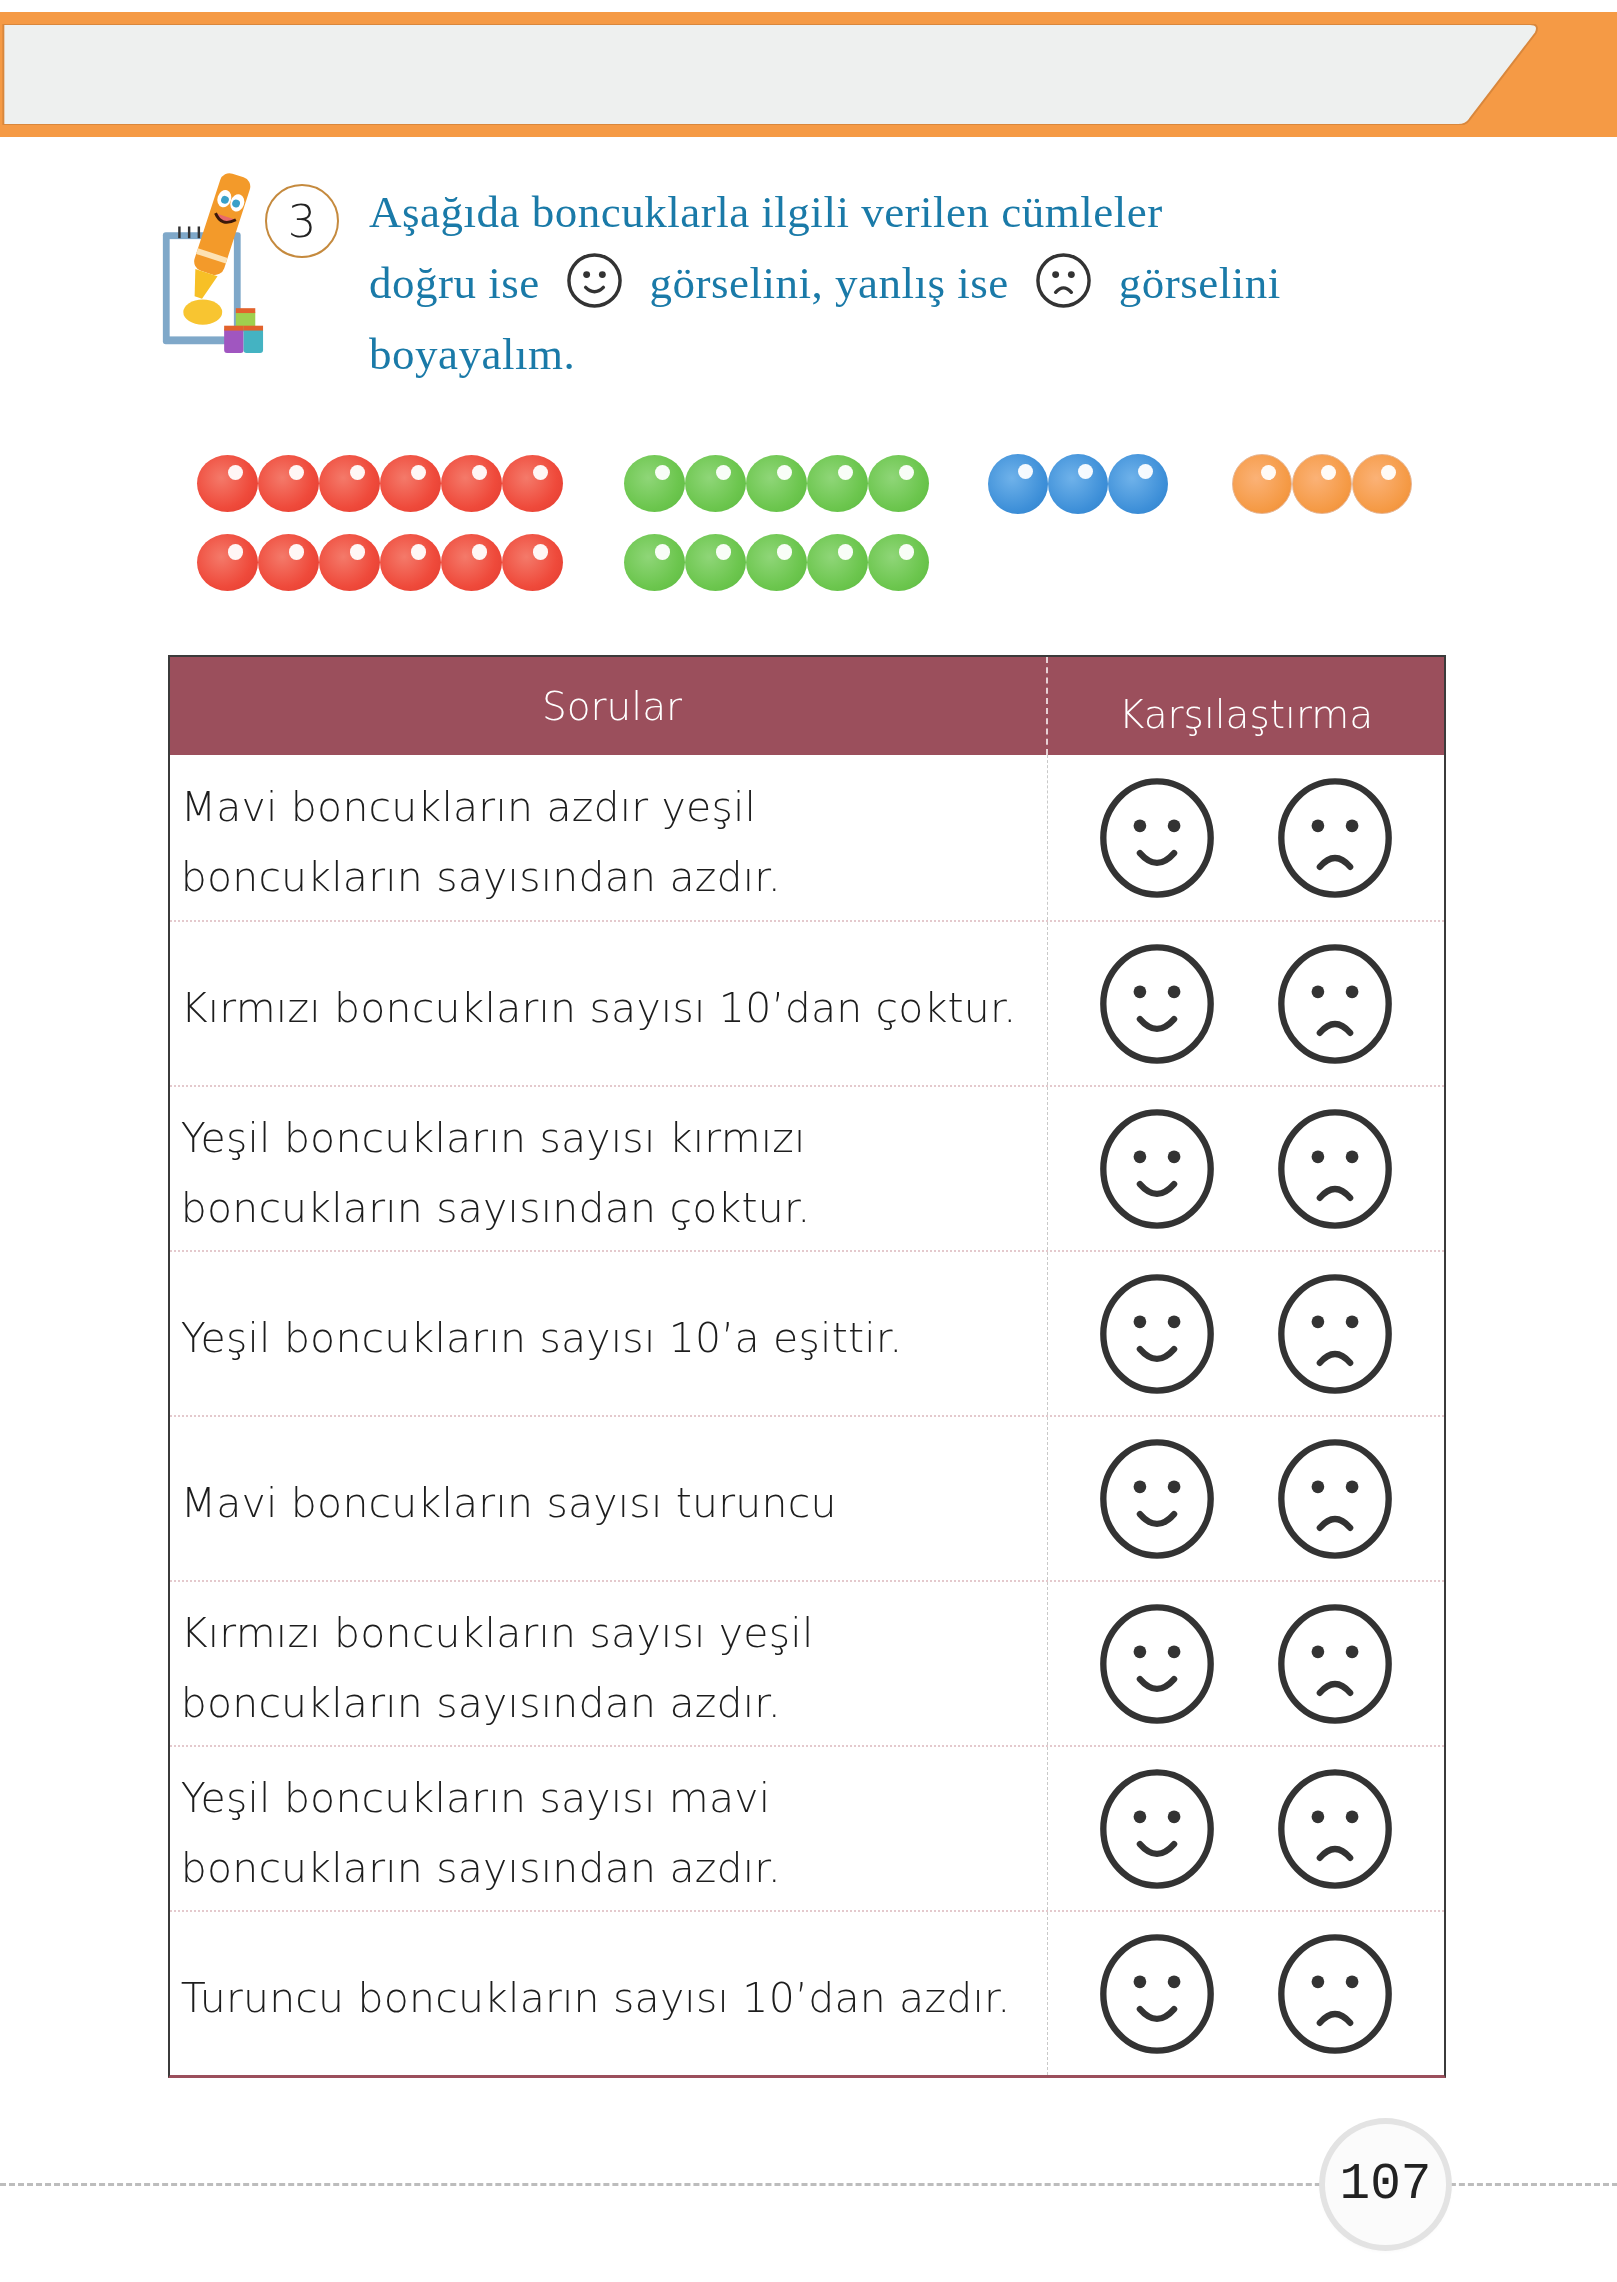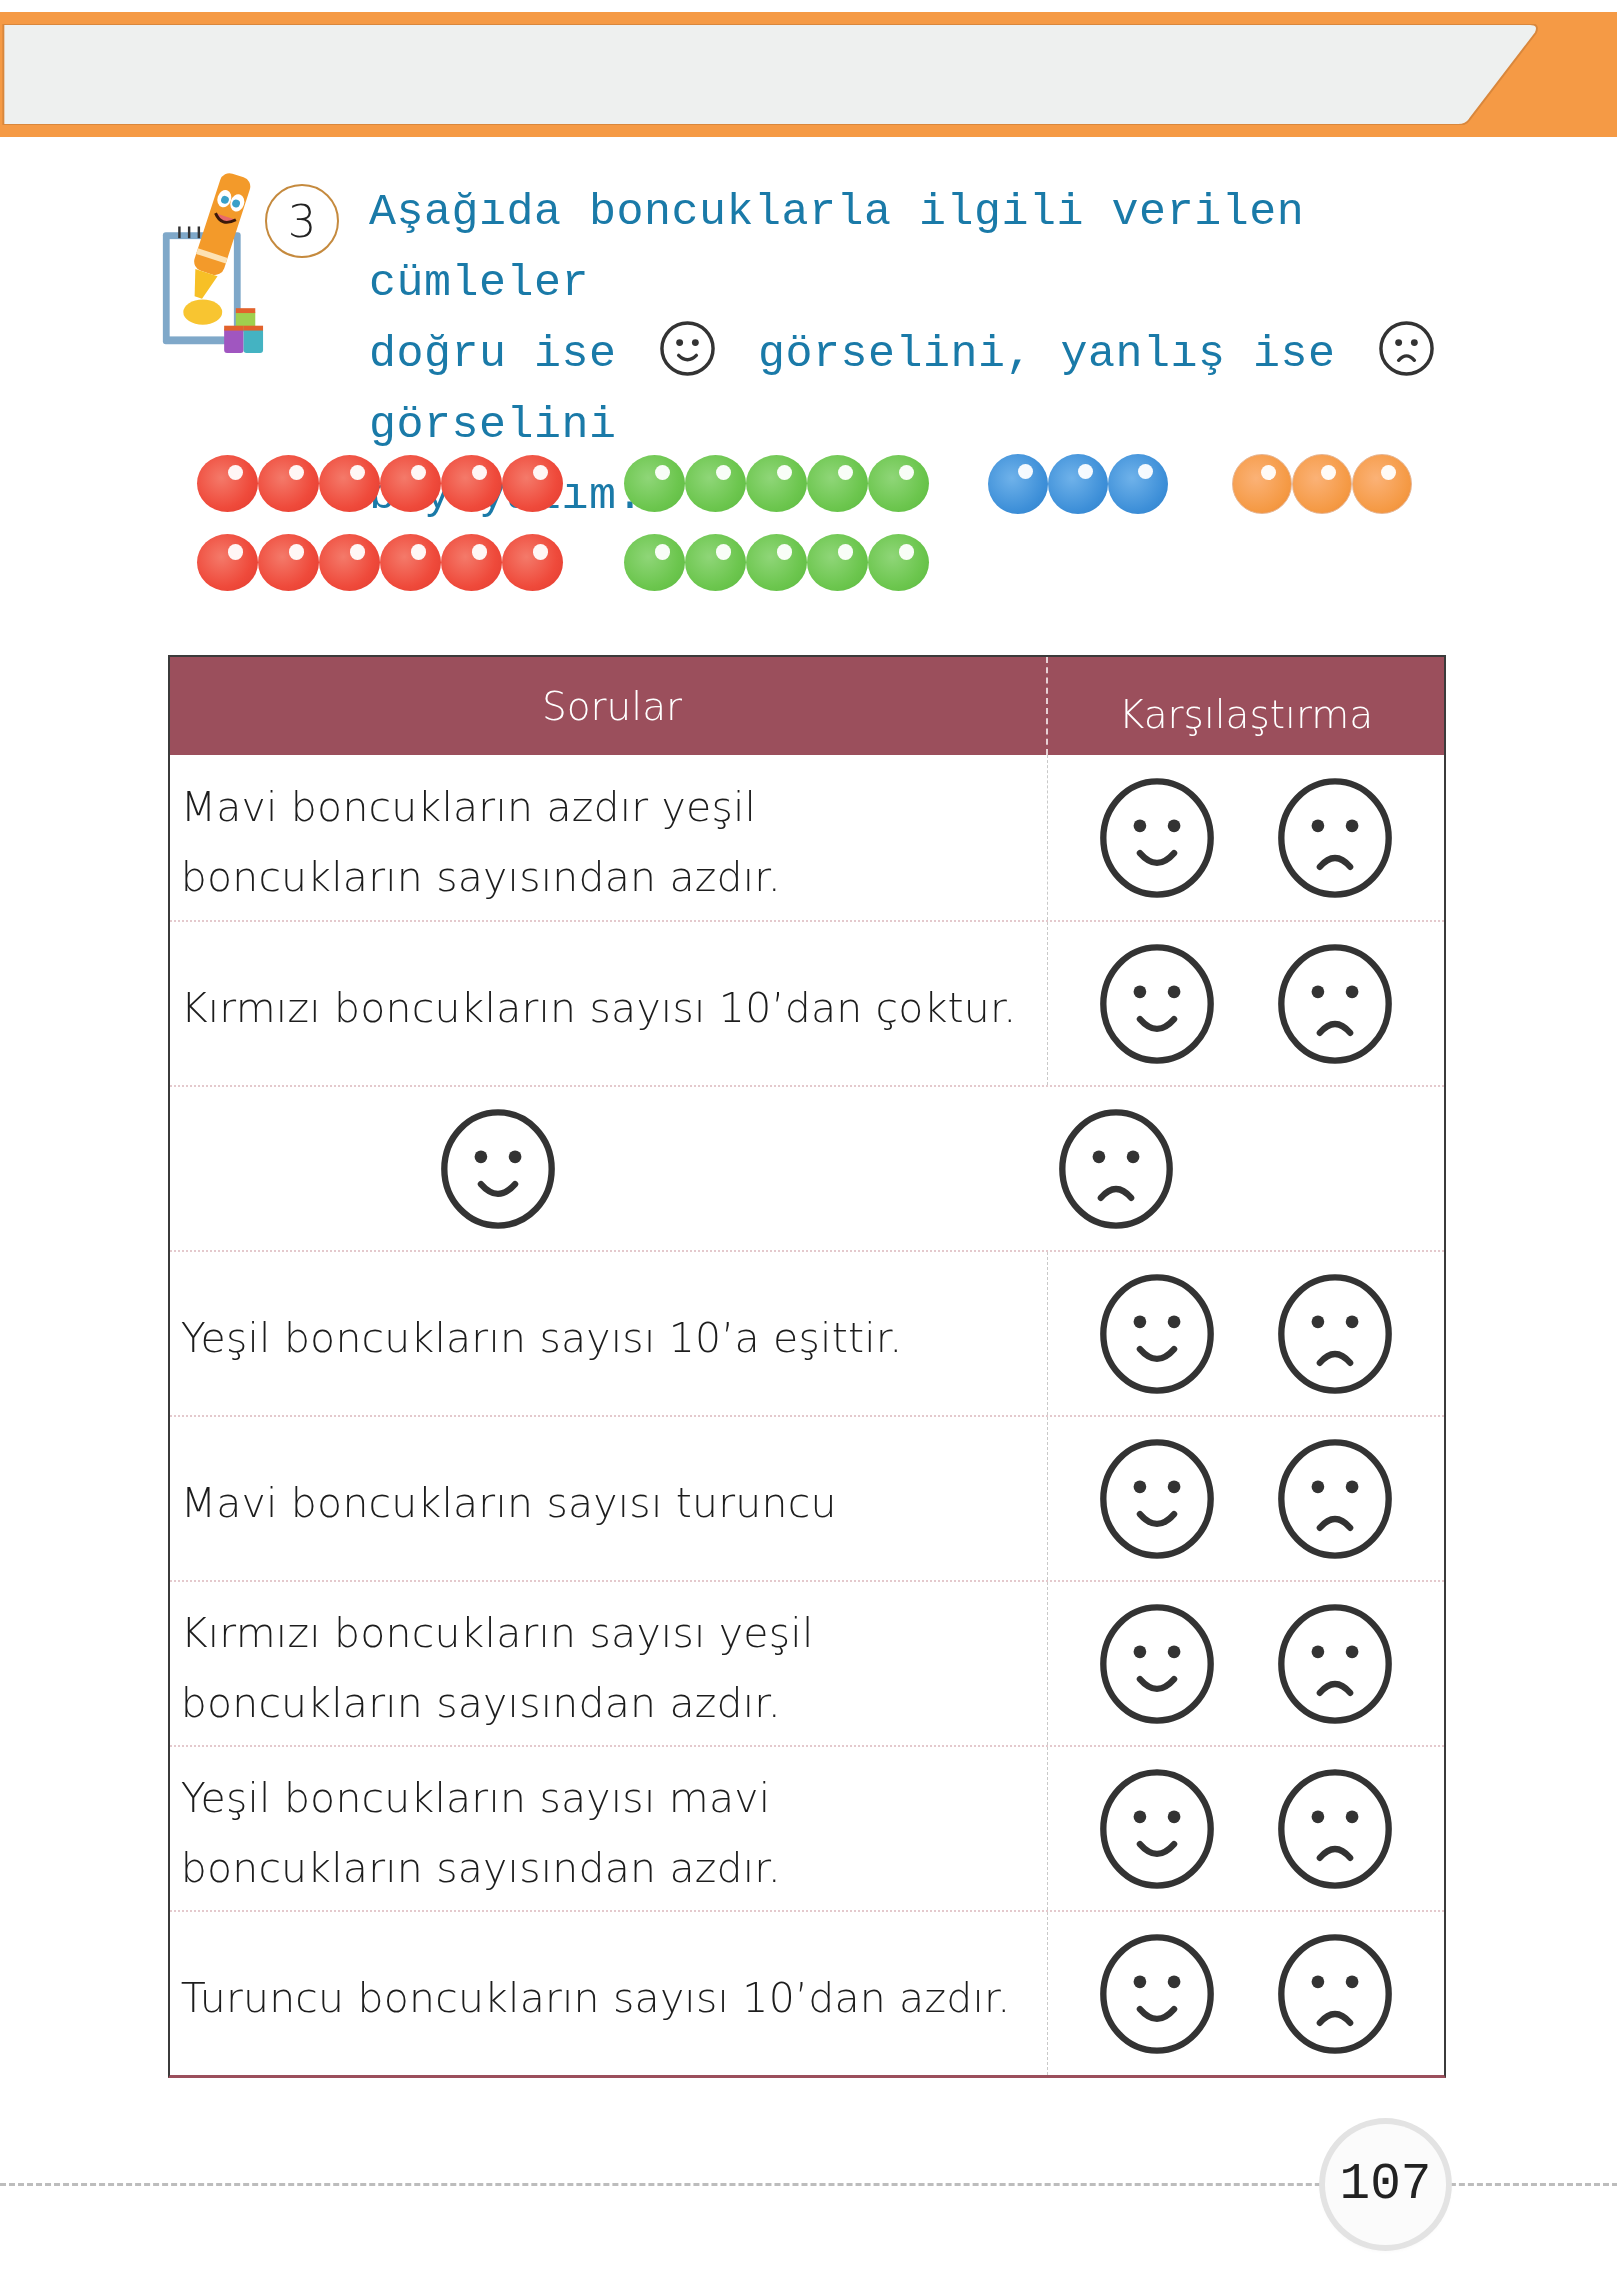--- a/index.html
+++ b/index.html
@@ -11,21 +11,21 @@
   .top-panel { position:absolute; left:0; top:12.7px; width:1546px; height:101px; }
   .top-panel svg { display:block; }
 
   
   .mascot { position:absolute; left:158px; top:164px; width:107px; height:195px; }
   .num-circle { position:absolute; left:265px; top:184px; width:74px; height:74px; border-radius:50%;
                 border:2.9px solid #c58a3e; box-sizing:border-box; background:#fff;
                 display:flex; align-items:center; justify-content:center;
                 font-family:"DejaVu Sans", sans-serif; font-size:45px; color:#222; font-weight:300; }
   .instruction { position:absolute; left:369px; top:177px; width:1102px;
-                 font-family:Liberation Mono, monospace; font-size:45px; line-height:71px; color:#1a7aa8;
+                 font-family:Liberation Serif, serif; font-size:45px; line-height:71px; color:#1a7aa8;
                  letter-spacing:0.5px; }
   .instruction .inline-face { display:inline-block; width:59px; height:59px; vertical-align:-11.7px; margin:0 13.7px; }
 
   
   .bead-group { position:absolute; display:flex; flex-direction:column; gap:22.4px; }
   .bead-row { display:flex; gap:0; }
   .bead { width:61px; height:57px; border-radius:50%; position:relative; }
   .bead::after { content:""; position:absolute; width:15.6px; height:15.6px; border-radius:50%;
                  background:rgba(255,255,255,0.95); top:9.8px; right:14.6px; }
   .bead.red    { background:radial-gradient(circle at 40% 40%, #f47a6a 0%, #ef4a3b 60%, #e03a2e 100%); }
@@ -229,20 +229,26 @@
       <svg class="face" viewBox="0 0 125 125">
         <ellipse cx="62.5" cy="62.5" rx="55" ry="58" fill="#fff" stroke="#333" stroke-width="6.5"></ellipse>
         <circle cx="45" cy="50" r="6.5" fill="#333"></circle>
             <circle cx="80" cy="50" r="6.5" fill="#333"></circle>
         <path d="M47 92 Q62.5 74 78 92" fill="none" stroke="#333" stroke-width="6.5" stroke-linecap="round"></path>
       </svg>
     </div>
   </div>
 
   <div class="tr">
+    <div class="td q">
+      <div>
+        <div class="l1">Yeşil boncukların sayısı kırmızı</div>
+        <div class="l2">boncukların sayısından çoktur.</div>
+      </div>
+    </div>
     <div class="td c">
       <svg class="face" viewBox="0 0 125 125">
         <ellipse cx="62.5" cy="62.5" rx="55" ry="58" fill="#fff" stroke="#333" stroke-width="6.5"></ellipse>
         <circle cx="45" cy="50" r="6.5" fill="#333"></circle>
             <circle cx="80" cy="50" r="6.5" fill="#333"></circle>
         <path d="M45 78 Q62.5 98 80 78" fill="none" stroke="#333" stroke-width="6.5" stroke-linecap="round"></path>
       </svg>
       <svg class="face" viewBox="0 0 125 125">
         <ellipse cx="62.5" cy="62.5" rx="55" ry="58" fill="#fff" stroke="#333" stroke-width="6.5"></ellipse>
         <circle cx="45" cy="50" r="6.5" fill="#333"></circle>

